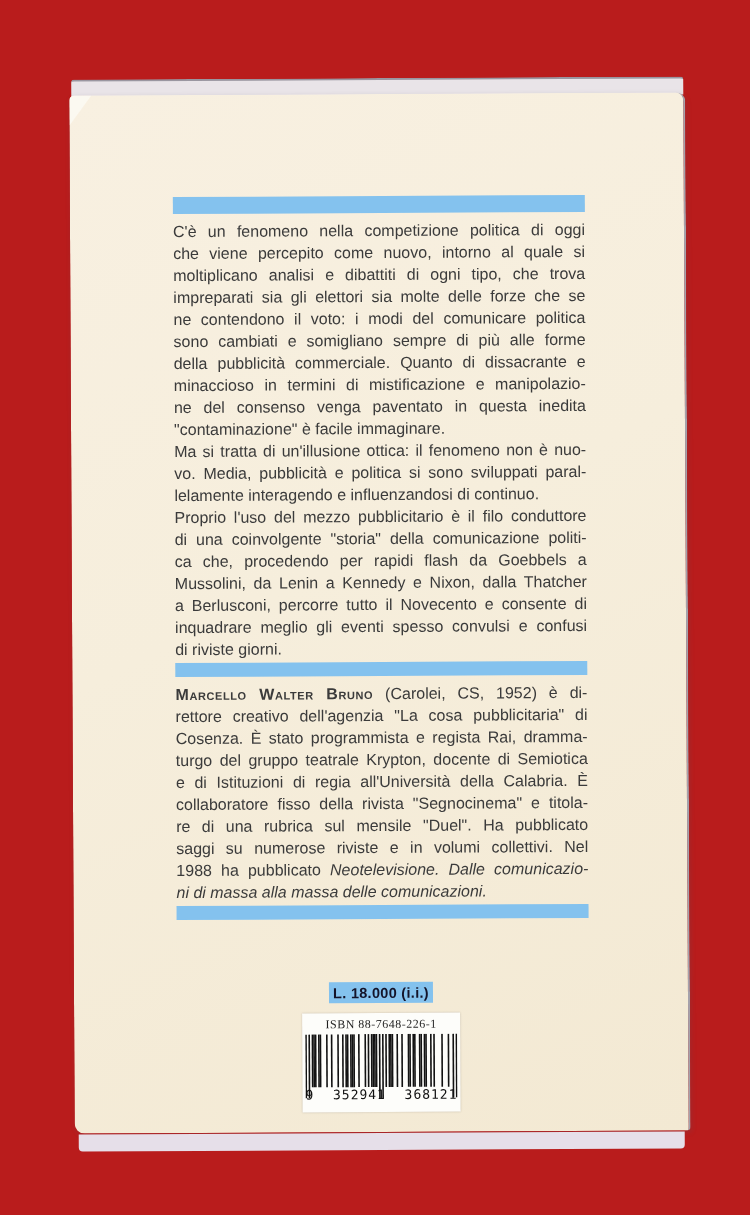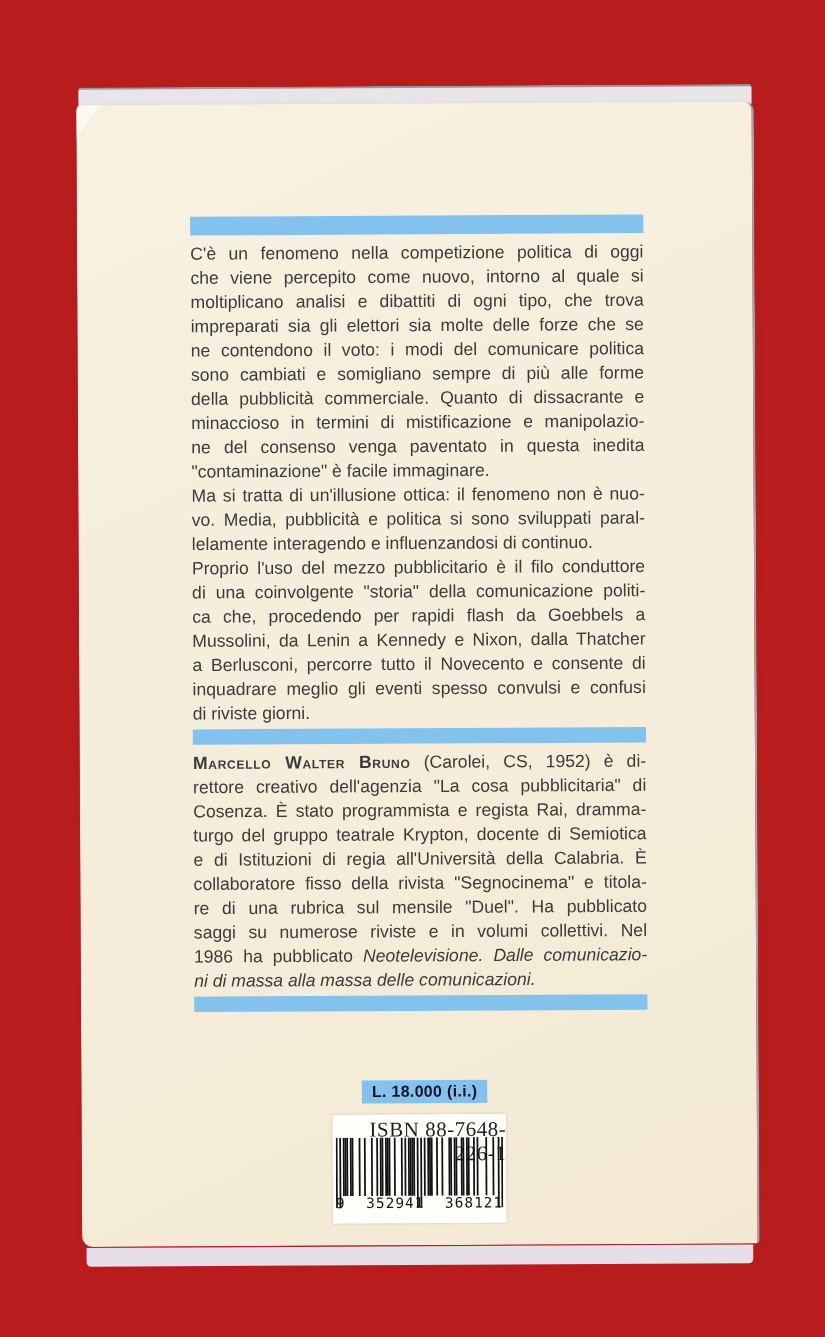--- a/index.html
+++ b/index.html
@@ -31,31 +31,31 @@
   .bar:first-child { height:17px; margin-top:0; }
 
   .para { color:#3a3a3a; }
   .line { font-size:16px; line-height:22px; text-align:justify; text-align-last:justify;
           color:#3b3b3b; white-space:normal; }
   .line.last { text-align-last:left; }
   .seg-n { font-style:normal; }
   .seg-b { font-weight:bold; font-variant:small-caps; letter-spacing:.6px; }
   .seg-i { font-style:italic; }
 
-  .price-badge { position:absolute; left:255px; top:888px; width:114px; height:21px;
+  .price-badge { position:absolute; left:255px; top:888px; width:104px; height:21px;
           background:var(--accent,#84c2ee); display:flex; align-items:center;
           justify-content:center; }
   .price-badge span { font-size:14.5px; font-weight:bold; color:#14142a;
           letter-spacing:.3px; }
 
   .barcode-box { position:absolute; left:228px; top:919px; width:158px; height:99px;
           background:#fdfdfa; box-shadow:0 0 2px rgba(120,110,100,.4);
           padding-top:4px; }
-  .isbn-label { font-family:"Liberation Serif", serif; font-size:19px; color:#1e1e1e;
-          text-align:right; letter-spacing:.5px; height:16px; }
+  .isbn-label { font-family:"Liberation Serif", serif; font-size:12px; color:#1e1e1e;
+          text-align:center; letter-spacing:.5px; height:16px; }
   .ean-bars { display:block; margin:1px auto 0 auto; }
   .ean-digits { width:152px; margin:-11px auto 0 auto; display:flex;
           justify-content:space-between; align-items:flex-end;
           font-family:"DejaVu Sans Mono", monospace; font-size:13px; color:#111;
           letter-spacing:1px; }
 </style>
 </head>
 <body>
 
 <div class="stage">
@@ -95,21 +95,21 @@
           <div class="bar"></div>
           <div class="para">
             <div class="line"><span class="seg-b">Marcello Walter Bruno</span><span class="seg-n"> (Carolei, CS, 1952) è di-</span></div>
             <div class="line"><span class="seg-n">rettore creativo dell'agenzia "La cosa pubblicitaria" di</span></div>
             <div class="line"><span class="seg-n">Cosenza. È stato programmista e regista Rai, dramma-</span></div>
             <div class="line"><span class="seg-n">turgo del gruppo teatrale Krypton, docente di Semiotica</span></div>
             <div class="line"><span class="seg-n">e di Istituzioni di regia all'Università della Calabria. È</span></div>
             <div class="line"><span class="seg-n">collaboratore fisso della rivista "Segnocinema" e titola-</span></div>
             <div class="line"><span class="seg-n">re di una rubrica sul mensile "Duel". Ha pubblicato</span></div>
             <div class="line"><span class="seg-n">saggi su numerose riviste e in volumi collettivi. Nel</span></div>
-            <div class="line"><span class="seg-n">1986 ha pubblicato </span><span class="seg-i">Neotelevisione. Dalle comunicazio-</span></div>
+            <div class="line"><span class="seg-n">1988 ha pubblicato </span><span class="seg-i">Neotelevisione. Dalle comunicazio-</span></div>
             <div class="line last"><span class="seg-i">ni di massa alla massa delle comunicazioni.</span></div>
           </div>
           <div class="bar"></div>
         </div>
 
       <div class="price-badge">
         <span>L. 18.000 (i.i.)</span>
       </div>
 
       <div class="barcode-box">

